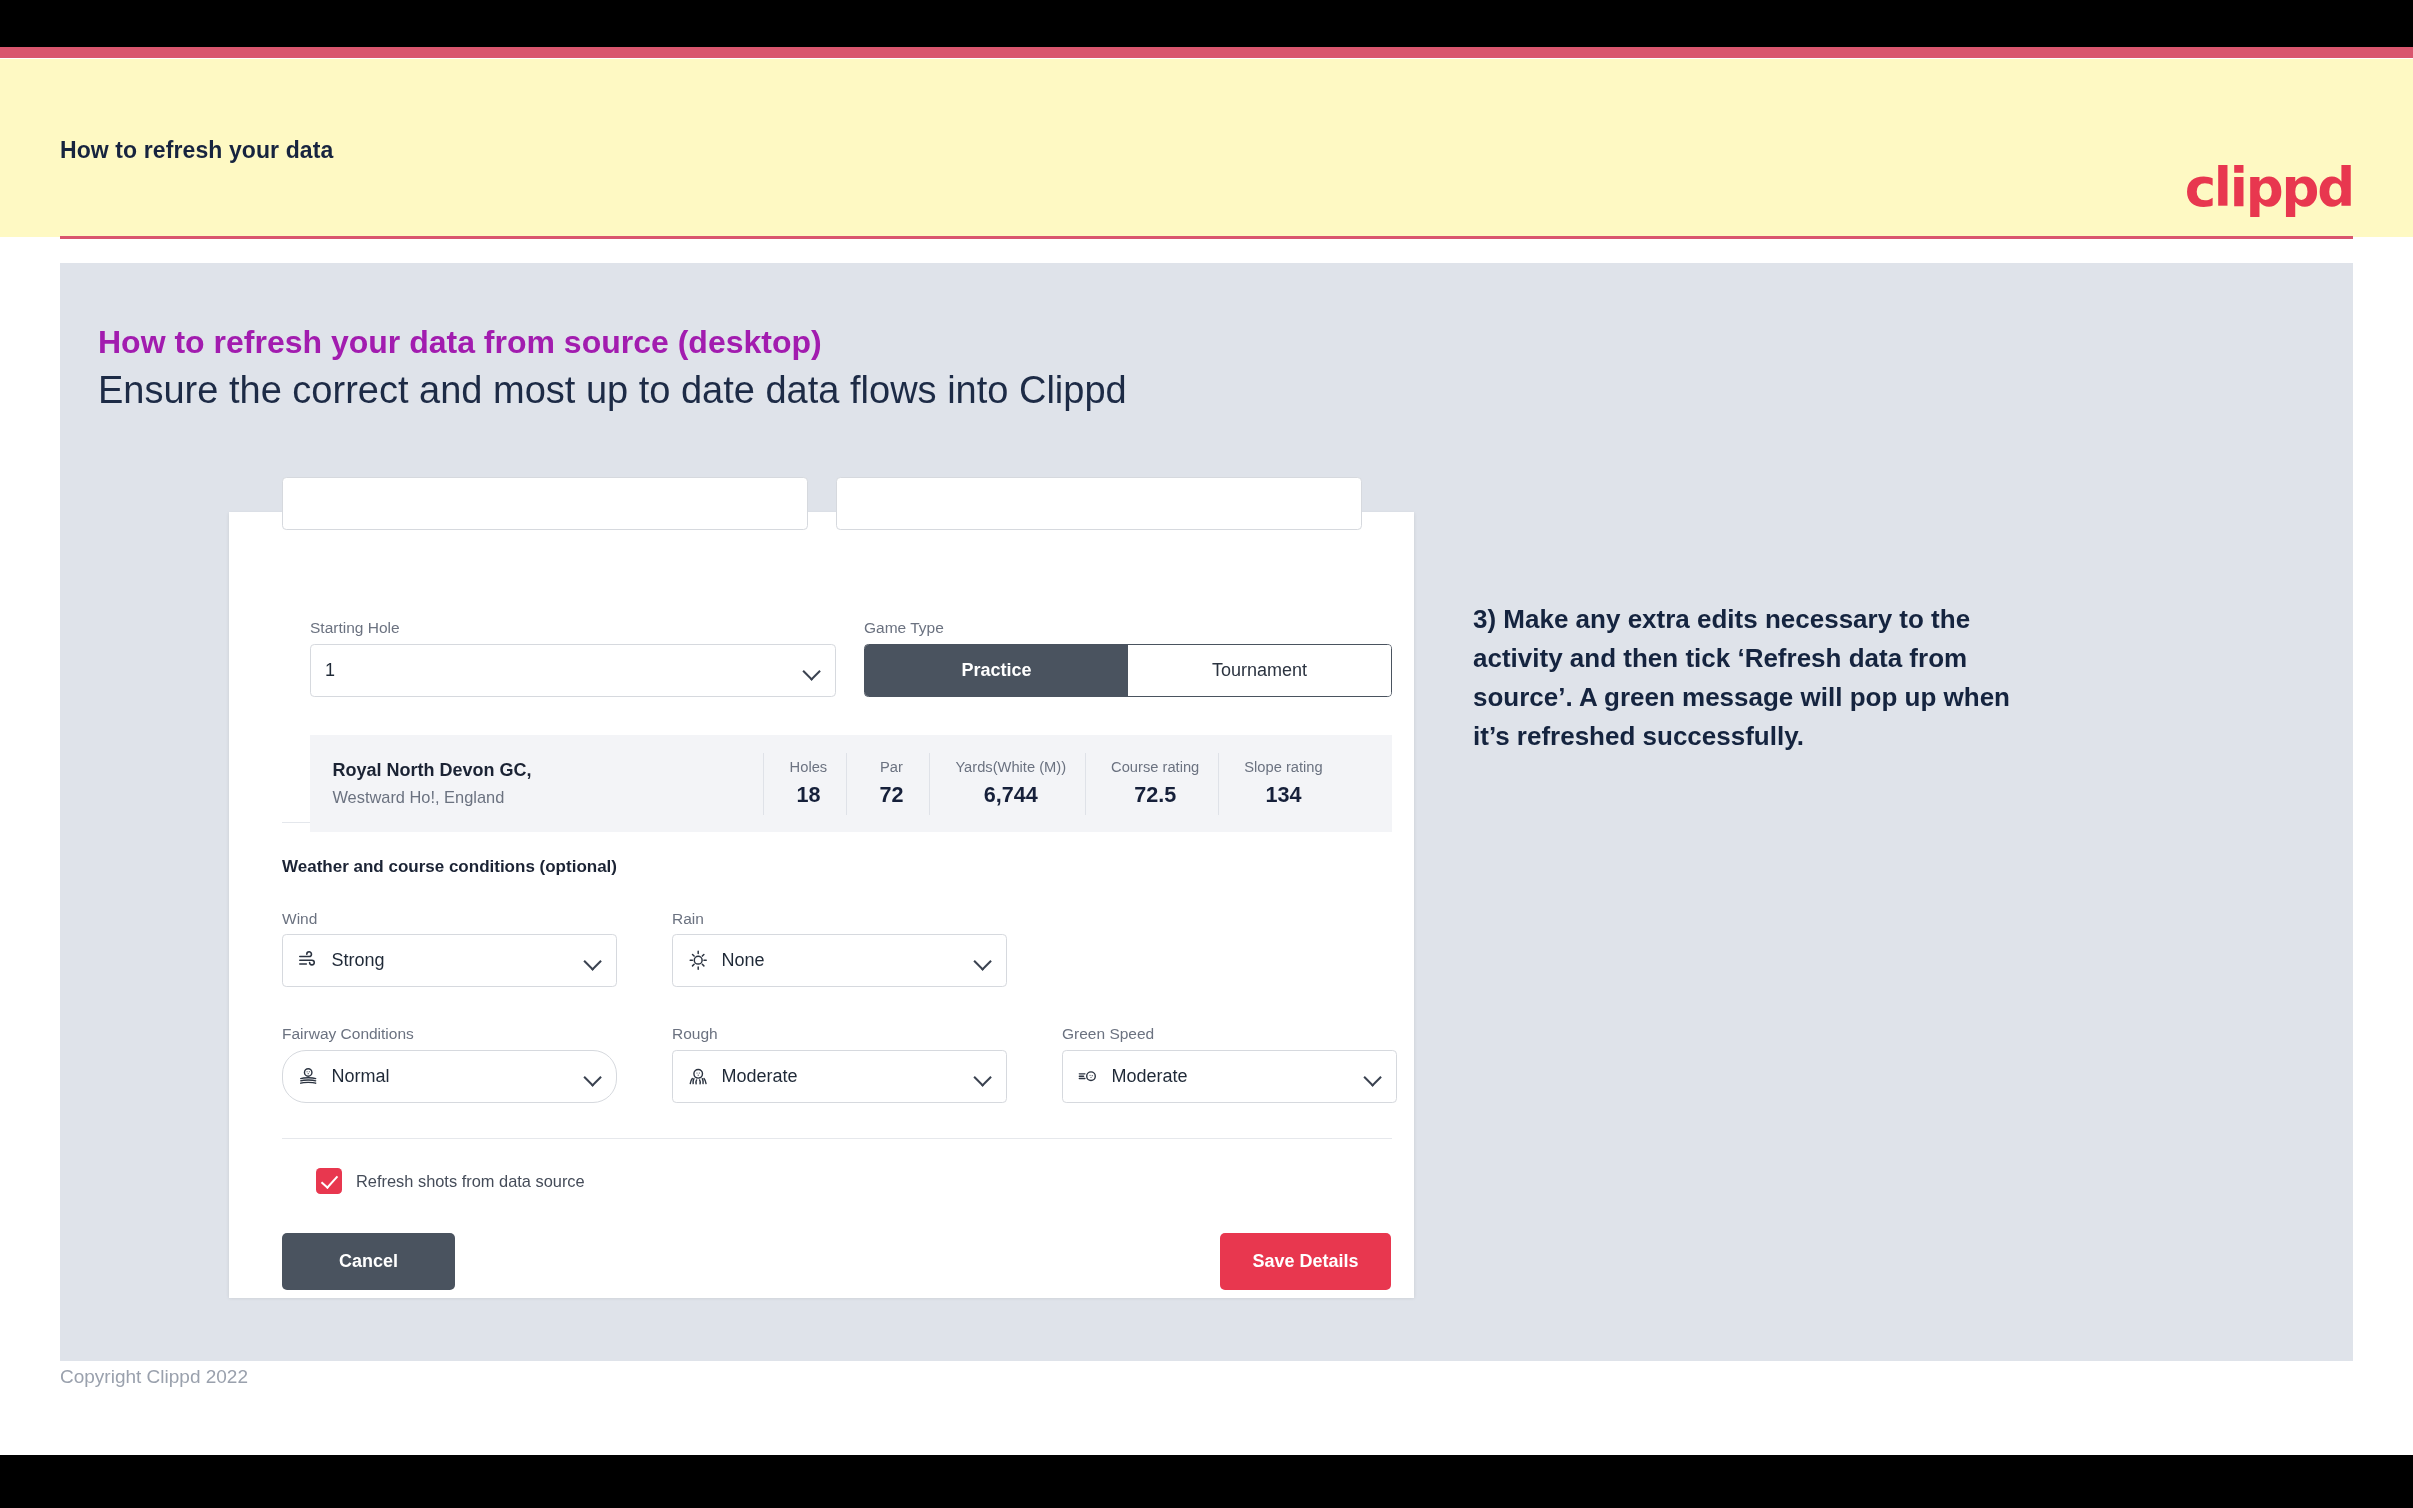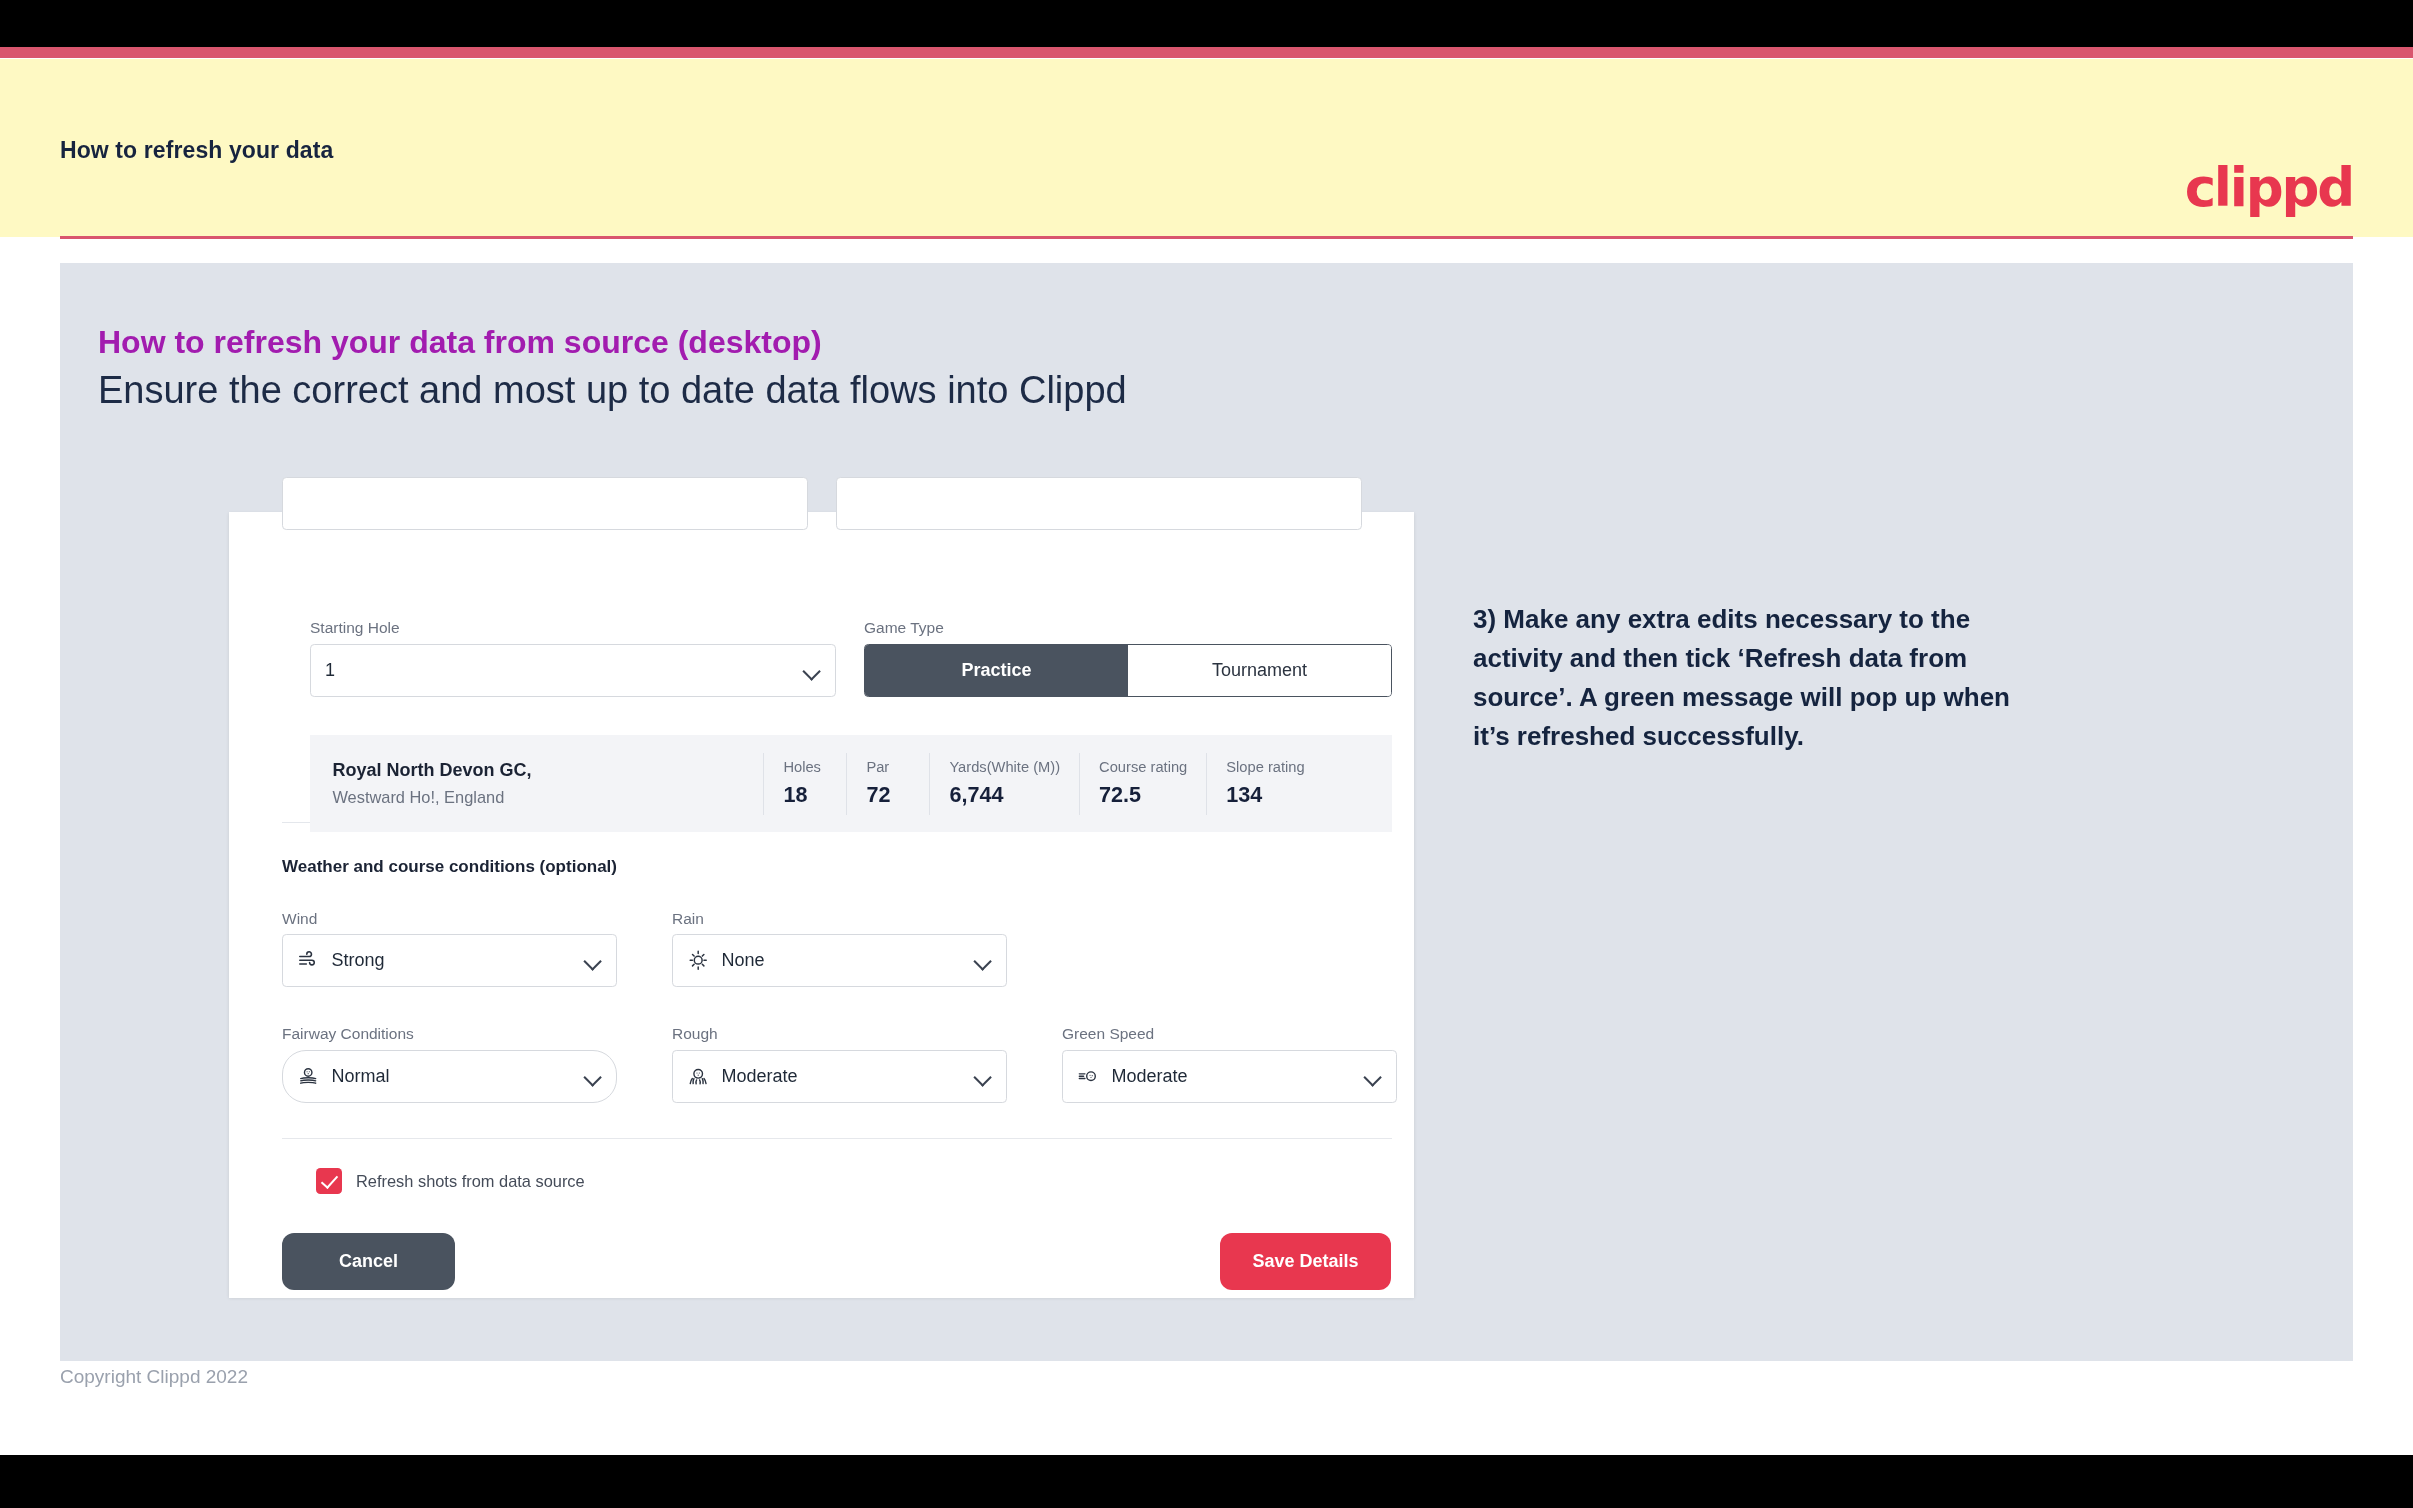--- a/index.html
+++ b/index.html
@@ -168,22 +168,23 @@
     display: flex; align-items: center;
     padding-left: 22.4px;
   }
   .course-name { width: 431px; }
   .course-name .n1 { font-size: 18px; font-weight: 700; color: #1b2334; }
   .course-name .n2 { font-size: 16.4px; font-weight: 400; color: #6b7280; margin-top: 7.8px; }
   .course-stat {
     border-left: 0.9px solid #dfe2e8;
     height: 62px;
     display: flex; flex-direction: column; justify-content: center;
-    padding-left: 19px; padding-right: 19px;
+    padding-left: 25px; padding-right: 19px;
     min-width: 83px;
+    text-align: center;
   }
   .course-stat .lab { font-size: 14.7px; color: #6b7280; }
   .course-stat .val { font-size: 21.6px; font-weight: 700; color: #16203a; margin-top: 7.8px; }
 
   
   .w-head {
     position: absolute; left: 28px; top: 345px;
     font-size: 17px; font-weight: 700; color: #1b2334;
   }
 
@@ -219,21 +220,21 @@
     content: ""; position: absolute;
     left: 8.6px; top: 4.3px; width: 7px; height: 14px;
     border-right: 2.6px solid #fff; border-bottom: 2.6px solid #fff;
     transform: rotate(42deg);
   }
   .cblabel { font-size: 16.4px; color: #454c59; }
 
   .btn {
     position: absolute; top: 721px; height: 57px;
     display: flex; align-items: center; justify-content: center;
-    font-size: 18px; font-weight: 700; border-radius: 12px;
+    font-size: 18px; font-weight: 700; border-radius: 5px;
   }
   .btn-cancel { left: 28px; width: 173px; background: #4a535f; color: #fff; }
   .btn-save   { left: 966px; width: 171px; background: #e8374f; color: #fff; }
 
   
   .footer {
     position: absolute; left: 60px; top: 1366px;
     font-size: 19px; color: #9aa1ad;
   }
 

